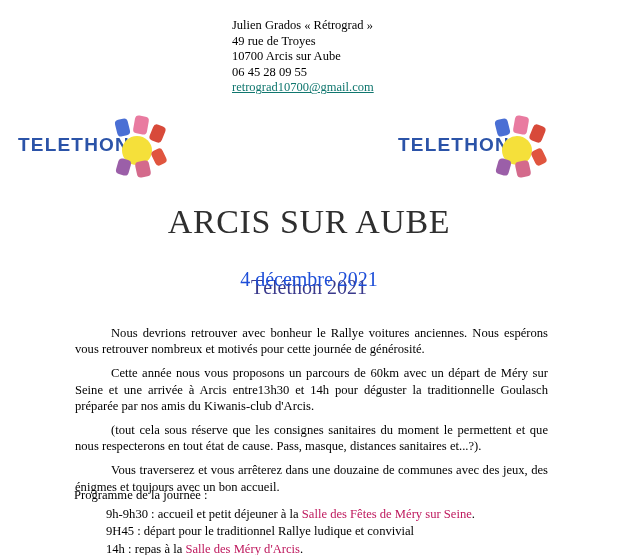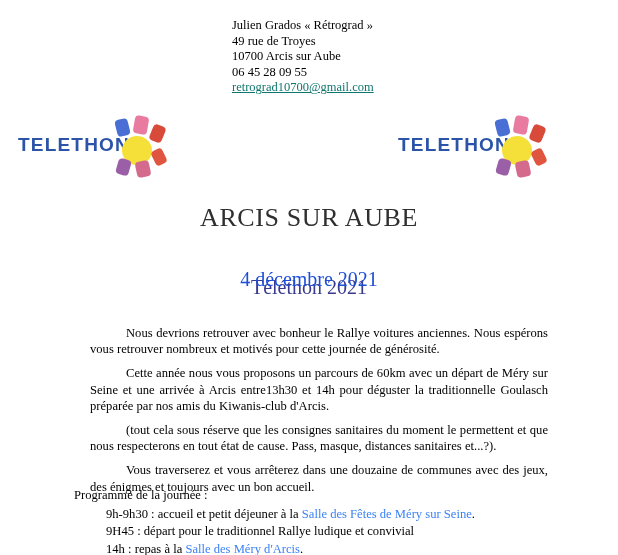--- a/index.html
+++ b/index.html
@@ -99,21 +99,21 @@
     background: #e0553f;
     transform: rotate(-26deg);
   }
 
   
   .title-main {
     position: absolute;
     left: 0; right: 0;
     top: 203px;
     text-align: center;
-    font-size: 26px;
+    font-size: 34px;
     letter-spacing: 0.6px;
     color: #2f2f2f;
   }
   .title-sub {
     position: absolute;
     left: 0; right: 0;
     top: 240px;
     text-align: center;
     font-size: 20px;
     color: #3a3a8c;
@@ -132,36 +132,36 @@
   .body-text {
     position: absolute;
     left: 74px;
     top: 325px;
     width: 474px;
     font-size: 12.6px;
     line-height: 16.2px;
     text-align: justify;
   }
   .body-text p {
-    margin: 0 0 8px 16px;
+    margin: 0 0 8px 1px;
     text-indent: 36px;
   }
 
   
   .program {
     position: absolute;
     left: 74px;
     top: 487px;
     width: 474px;
     font-size: 12.6px;
     line-height: 17.5px;
   }
   .program .head { margin-bottom: 1px; }
   .program .line { padding-left: 32px; white-space: nowrap; }
-  .program .place { color: #3b82f6; }
+  .program .place { color: #be185d; }
 </style>
 </head>
 <body>
 
 <div class="sender">
   <div>Julien Grados « Rétrograd »</div>
   <div>49 rue de Troyes</div>
   <div>10700 Arcis sur Aube</div>
   <div>06 45 28 09 55</div>
   <div class="email">retrograd10700@gmail.com</div>

